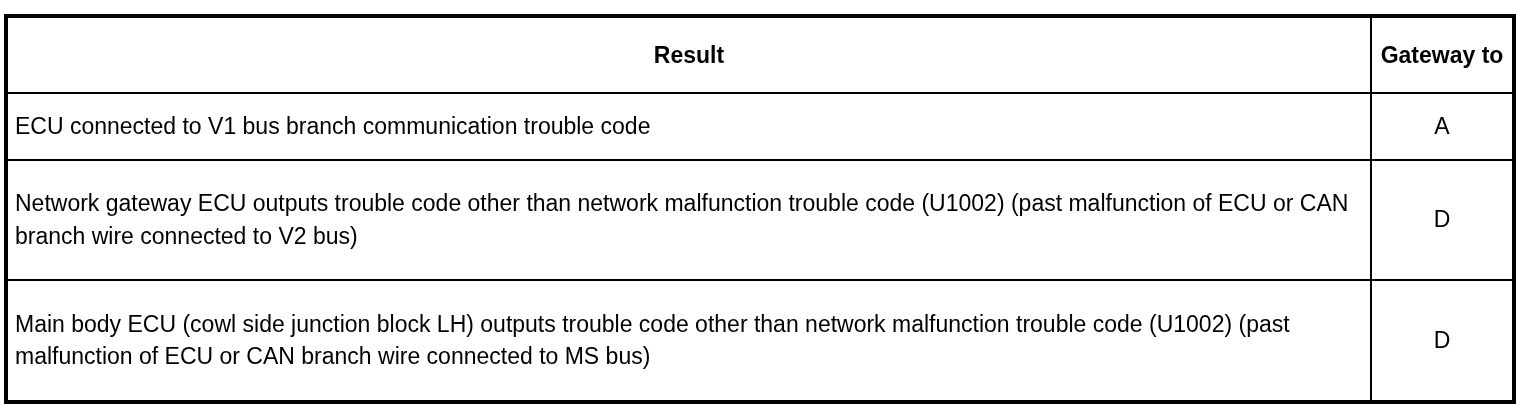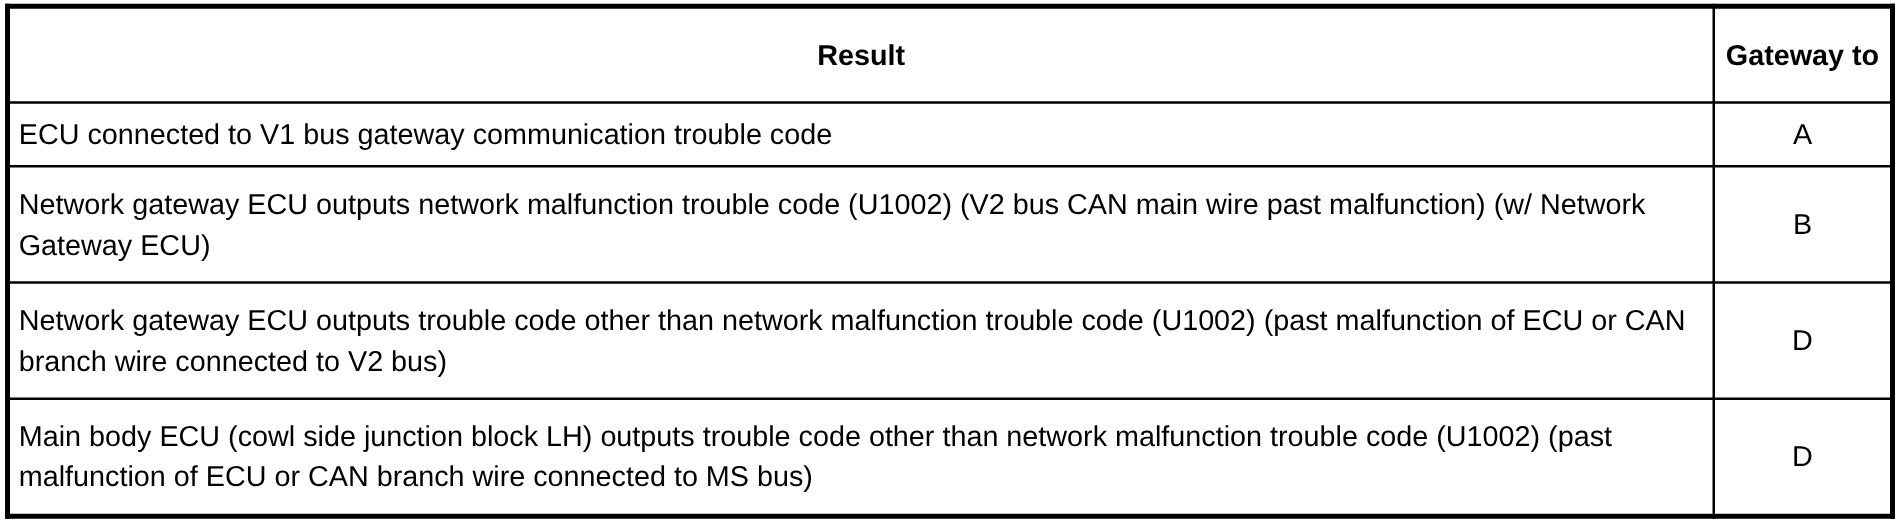--- a/index.html
+++ b/index.html
@@ -5,21 +5,21 @@
   html, body {
     margin: 0;
     padding: 0;
     background: #ffffff;
     font-family: "Liberation Sans", "DejaVu Sans", sans-serif;
   }
   .page {
     width: 1520px;
     height: 418px;
     box-sizing: border-box;
-    padding: 3px 4px;
+    padding: 14px 4px;
     background: #ffffff;
   }
   table.result-table {
     width: 100%;
     height: 100%;
     border-collapse: collapse;
     border: 4px solid #000000;
     table-layout: fixed;
     background: #ffffff;
   }
@@ -62,26 +62,22 @@
 <div class="page">
   <table class="result-table">
     <thead>
       <tr>
         <th class="result-header">Result</th>
         <th class="proceed-header">Gateway to</th>
       </tr>
     </thead>
     <tbody>
       <tr class="single-row">
-        <td class="result-cell">ECU connected to V1 bus gateway communication trouble code</td>
+        <td class="result-cell">ECU connected to V1 bus branch communication trouble code</td>
         <td class="proceed-cell">A</td>
-      </tr>
-      <tr class="double-row">
-        <td class="result-cell">Network gateway ECU outputs network malfunction trouble code (U1002) (V2 bus CAN main wire past malfunction) (w/ Network Gateway ECU)</td>
-        <td class="proceed-cell">B</td>
       </tr>
       <tr class="double-row">
         <td class="result-cell">Network gateway ECU outputs trouble code other than network malfunction trouble code (U1002) (past malfunction of ECU or CAN branch wire connected to V2 bus)</td>
         <td class="proceed-cell">D</td>
       </tr>
       <tr class="double-row">
         <td class="result-cell">Main body ECU (cowl side junction block LH) outputs trouble code other than network malfunction trouble code (U1002) (past malfunction of ECU or CAN branch wire connected to MS bus)</td>
         <td class="proceed-cell">D</td>
       </tr>
     </tbody>

